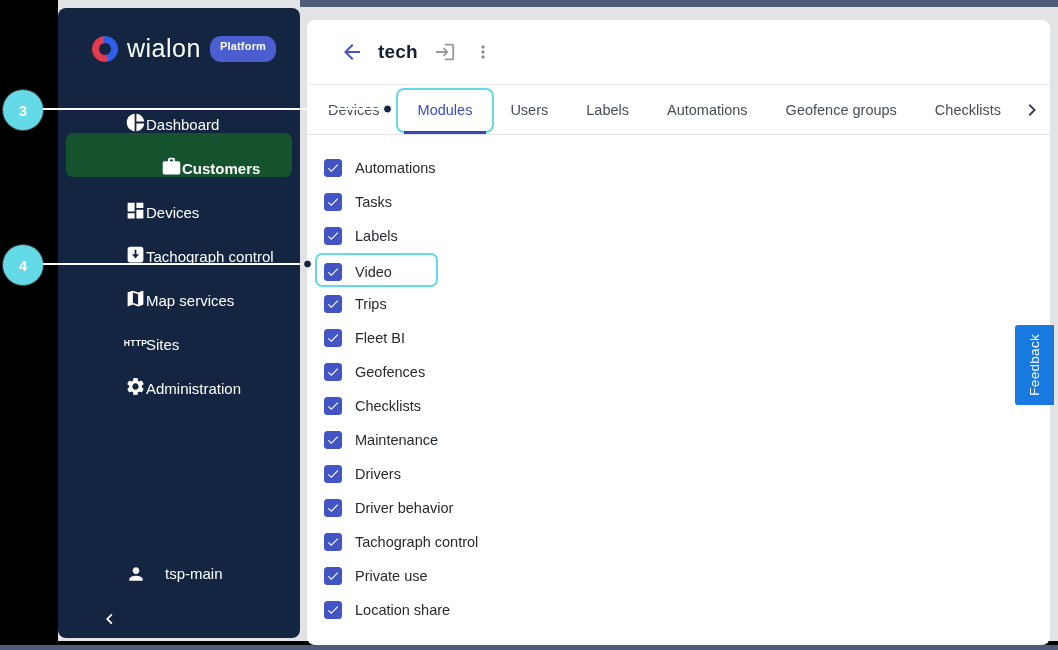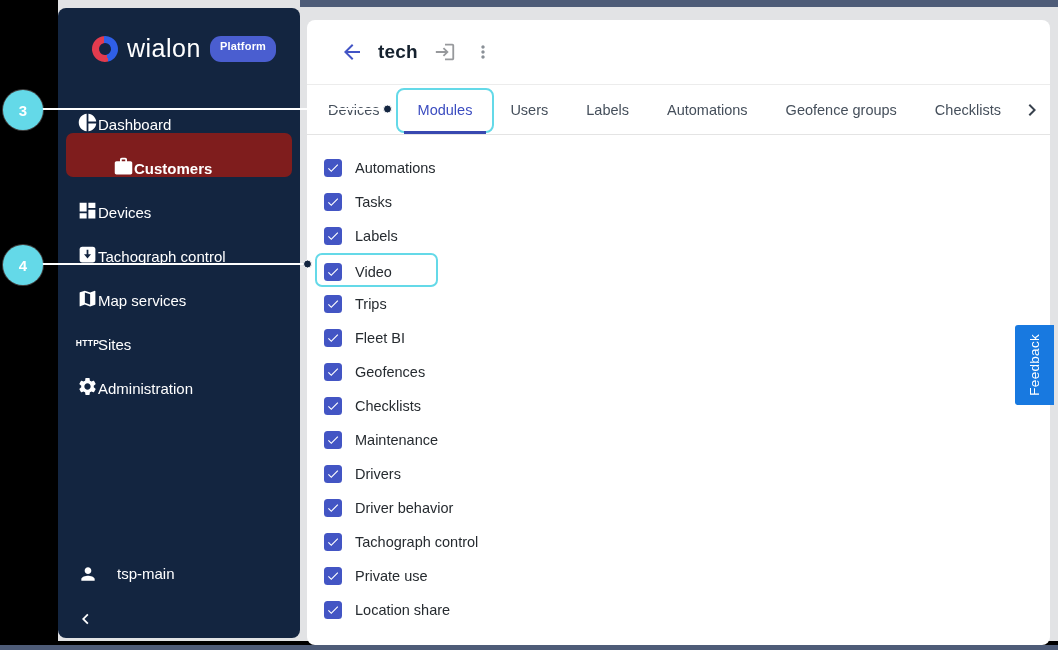--- a/index.html
+++ b/index.html
@@ -22,22 +22,22 @@
     background:conic-gradient(from 210deg,#e23b4e 0deg 160deg,#2f5fe8 160deg 330deg,#e23b4e 330deg 360deg);
     transform:rotate(-15deg); }
   .logo-mark::after { content:''; position:absolute; left:7px; top:7px; width:12px; height:12px;
     border-radius:50%; background:#132540; }
   .logo-text { color:#fff; font-size:25px; font-weight:500; letter-spacing:.5px; line-height:1; }
   .logo-badge { background:#4a5ed0; color:#fff; font-size:11px; font-weight:700;
     padding:4px 10px; border-radius:11px; letter-spacing:.2px; }
   .nav { position:absolute; top:81px; left:8px; right:8px; }
   .nav-item { height:44px; display:flex; align-items:flex-end; padding-left:11px; gap:0;
     color:#fff; border-radius:7px; font-size:15px; cursor:pointer; }
-  .nav-item.selected { background:#7f1d1d; font-weight:700;padding-left:47px; }
-  .nav-icon { width:21px; height:21px; display:flex; align-items:center; justify-content:center; flex:0 0 21px; }
+  .nav-item.selected { background:#14532d; font-weight:700;padding-left:47px; }
+  .nav-icon { width:21px; height:21px; display:flex; align-items:center; justify-content:center; flex:0 0 21px;margin-left:48px; }
   .nav-icon svg { width:21px; height:21px; fill:#fff; }
   .http-text { font-size:8.5px; font-weight:700; color:#fff; letter-spacing:.3px; }
   .sidebar-user { position:absolute; top:555px; left:19px; display:flex; align-items:center; gap:19px;
     color:#fff; font-size:15px; }
   .sidebar-user .nav-icon svg { width:20px; height:20px; }
   .collapse-btn { position:absolute; top:599px; left:15px; width:24px; height:24px; cursor:pointer;
     display:flex; align-items:center; justify-content:center; }
   .collapse-btn svg { width:22px; height:22px; fill:#fff; }
 
   

